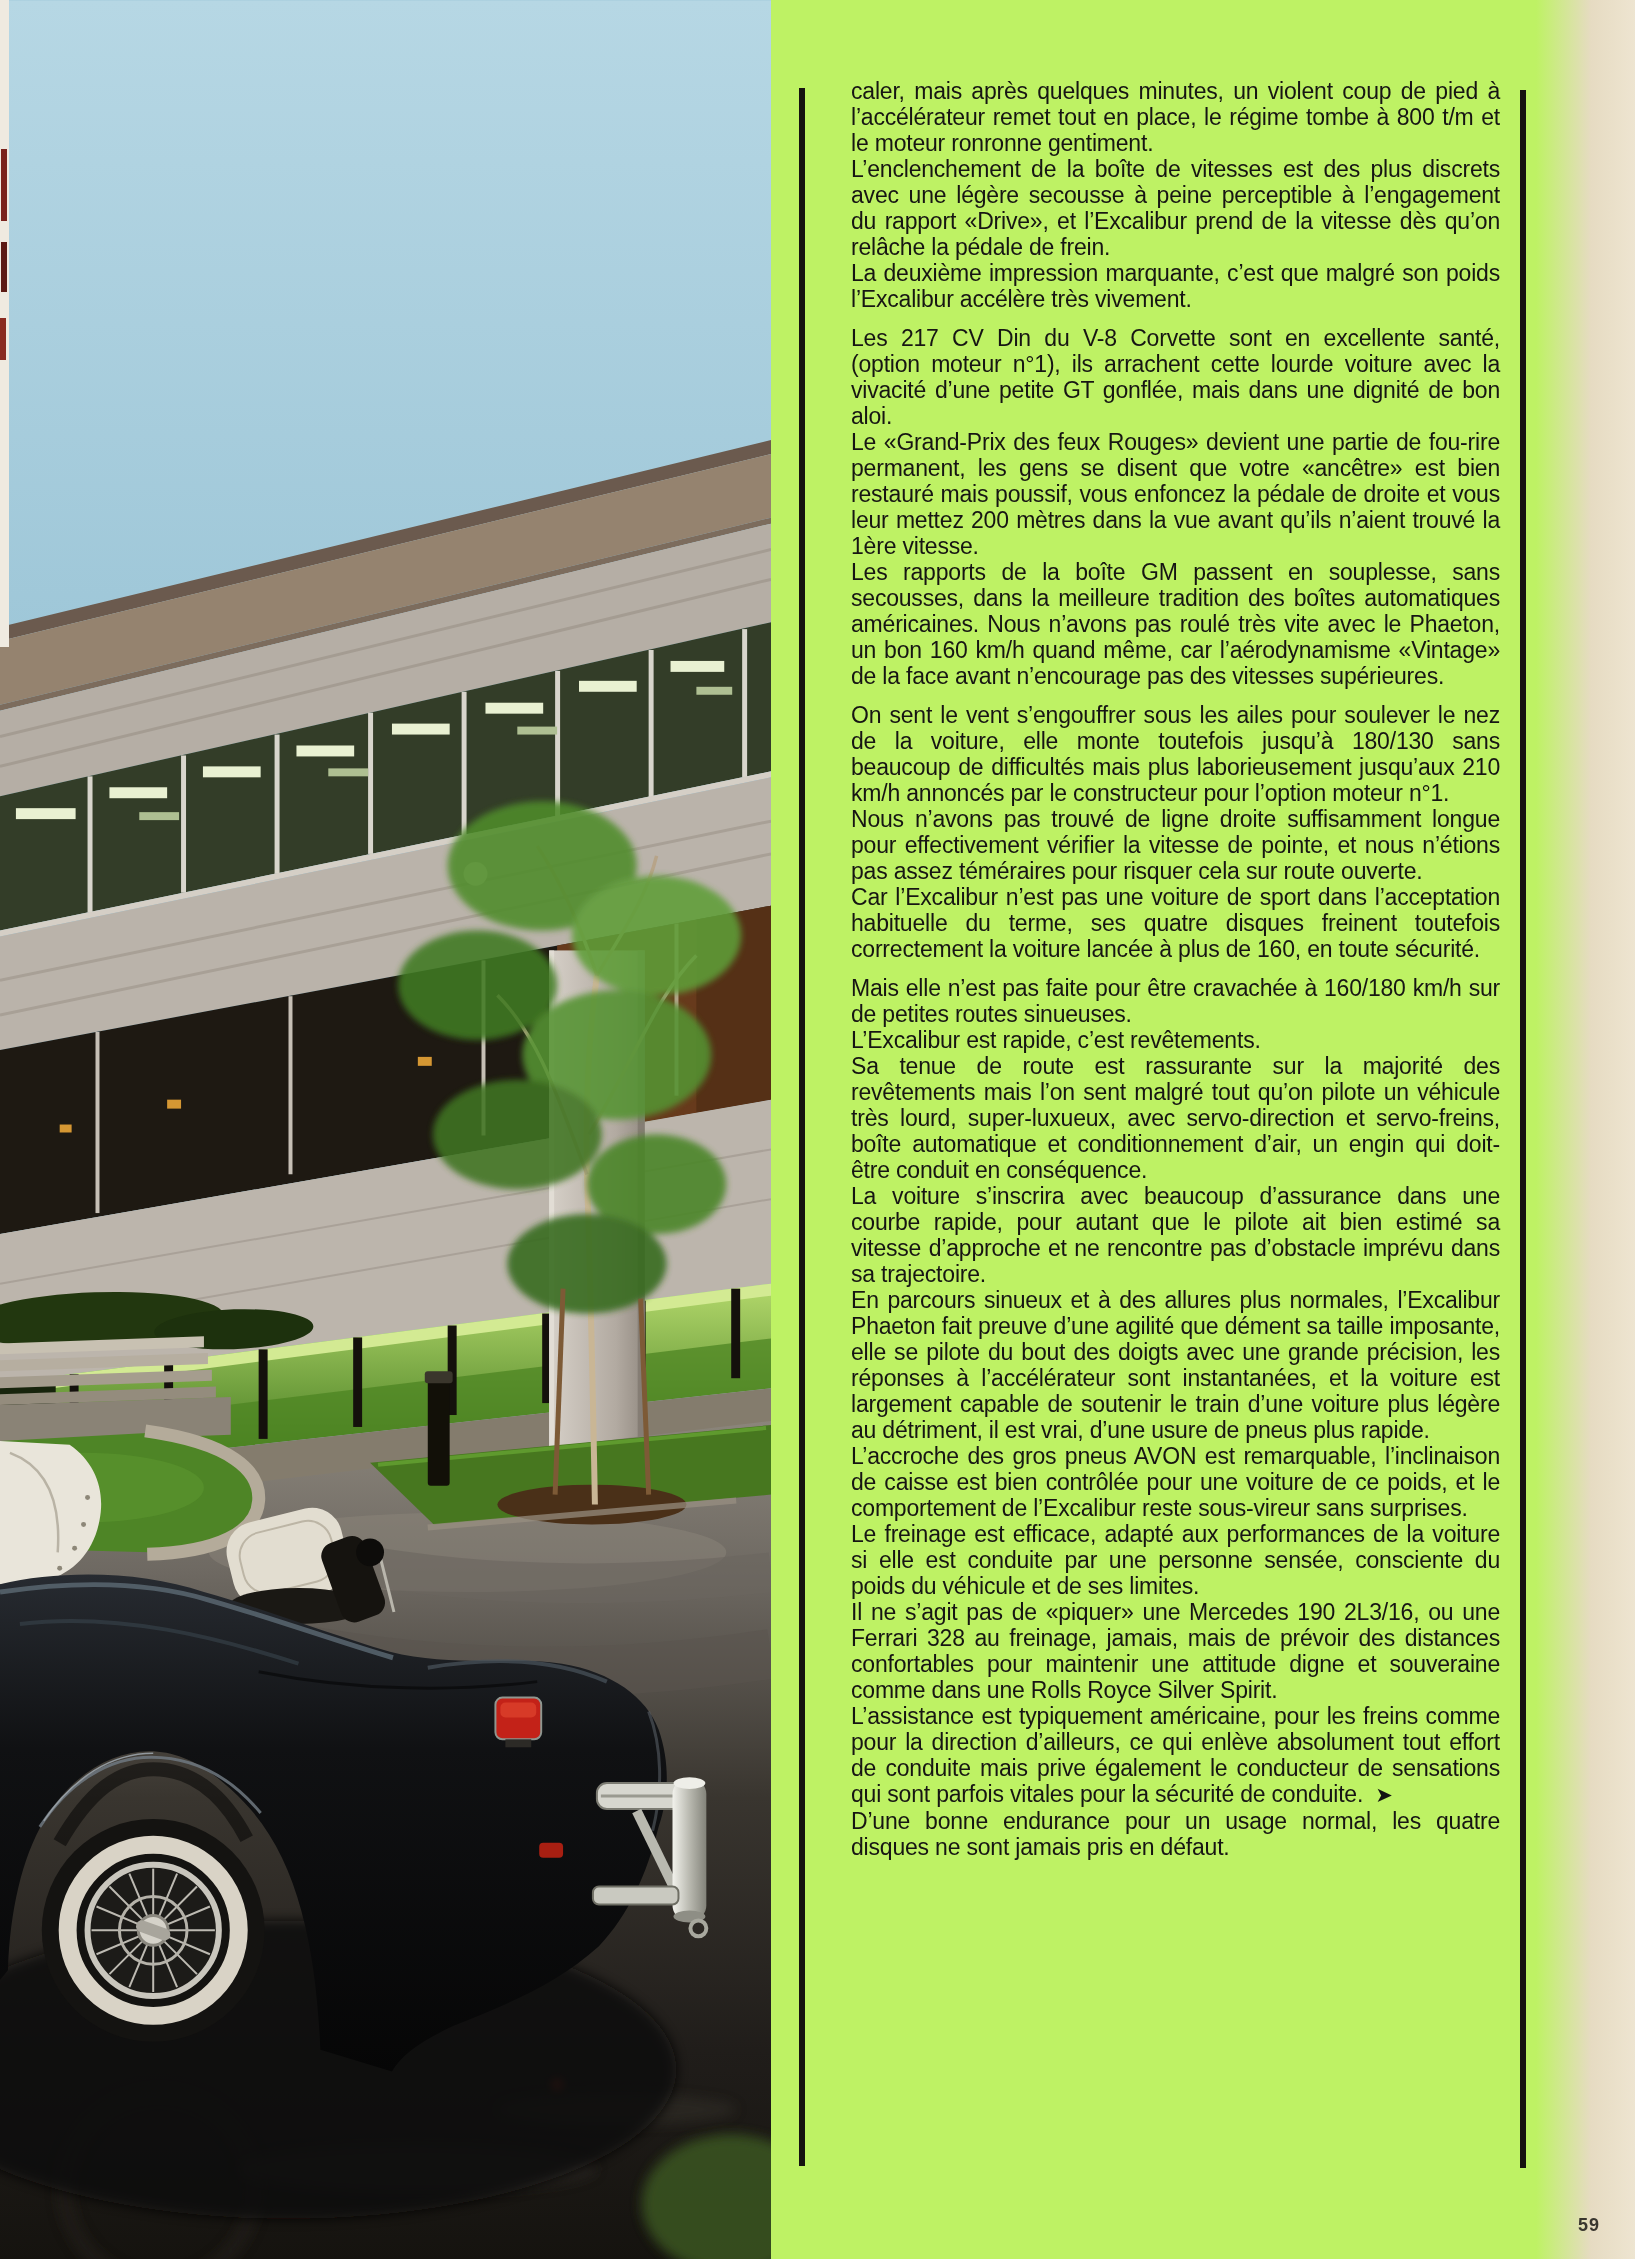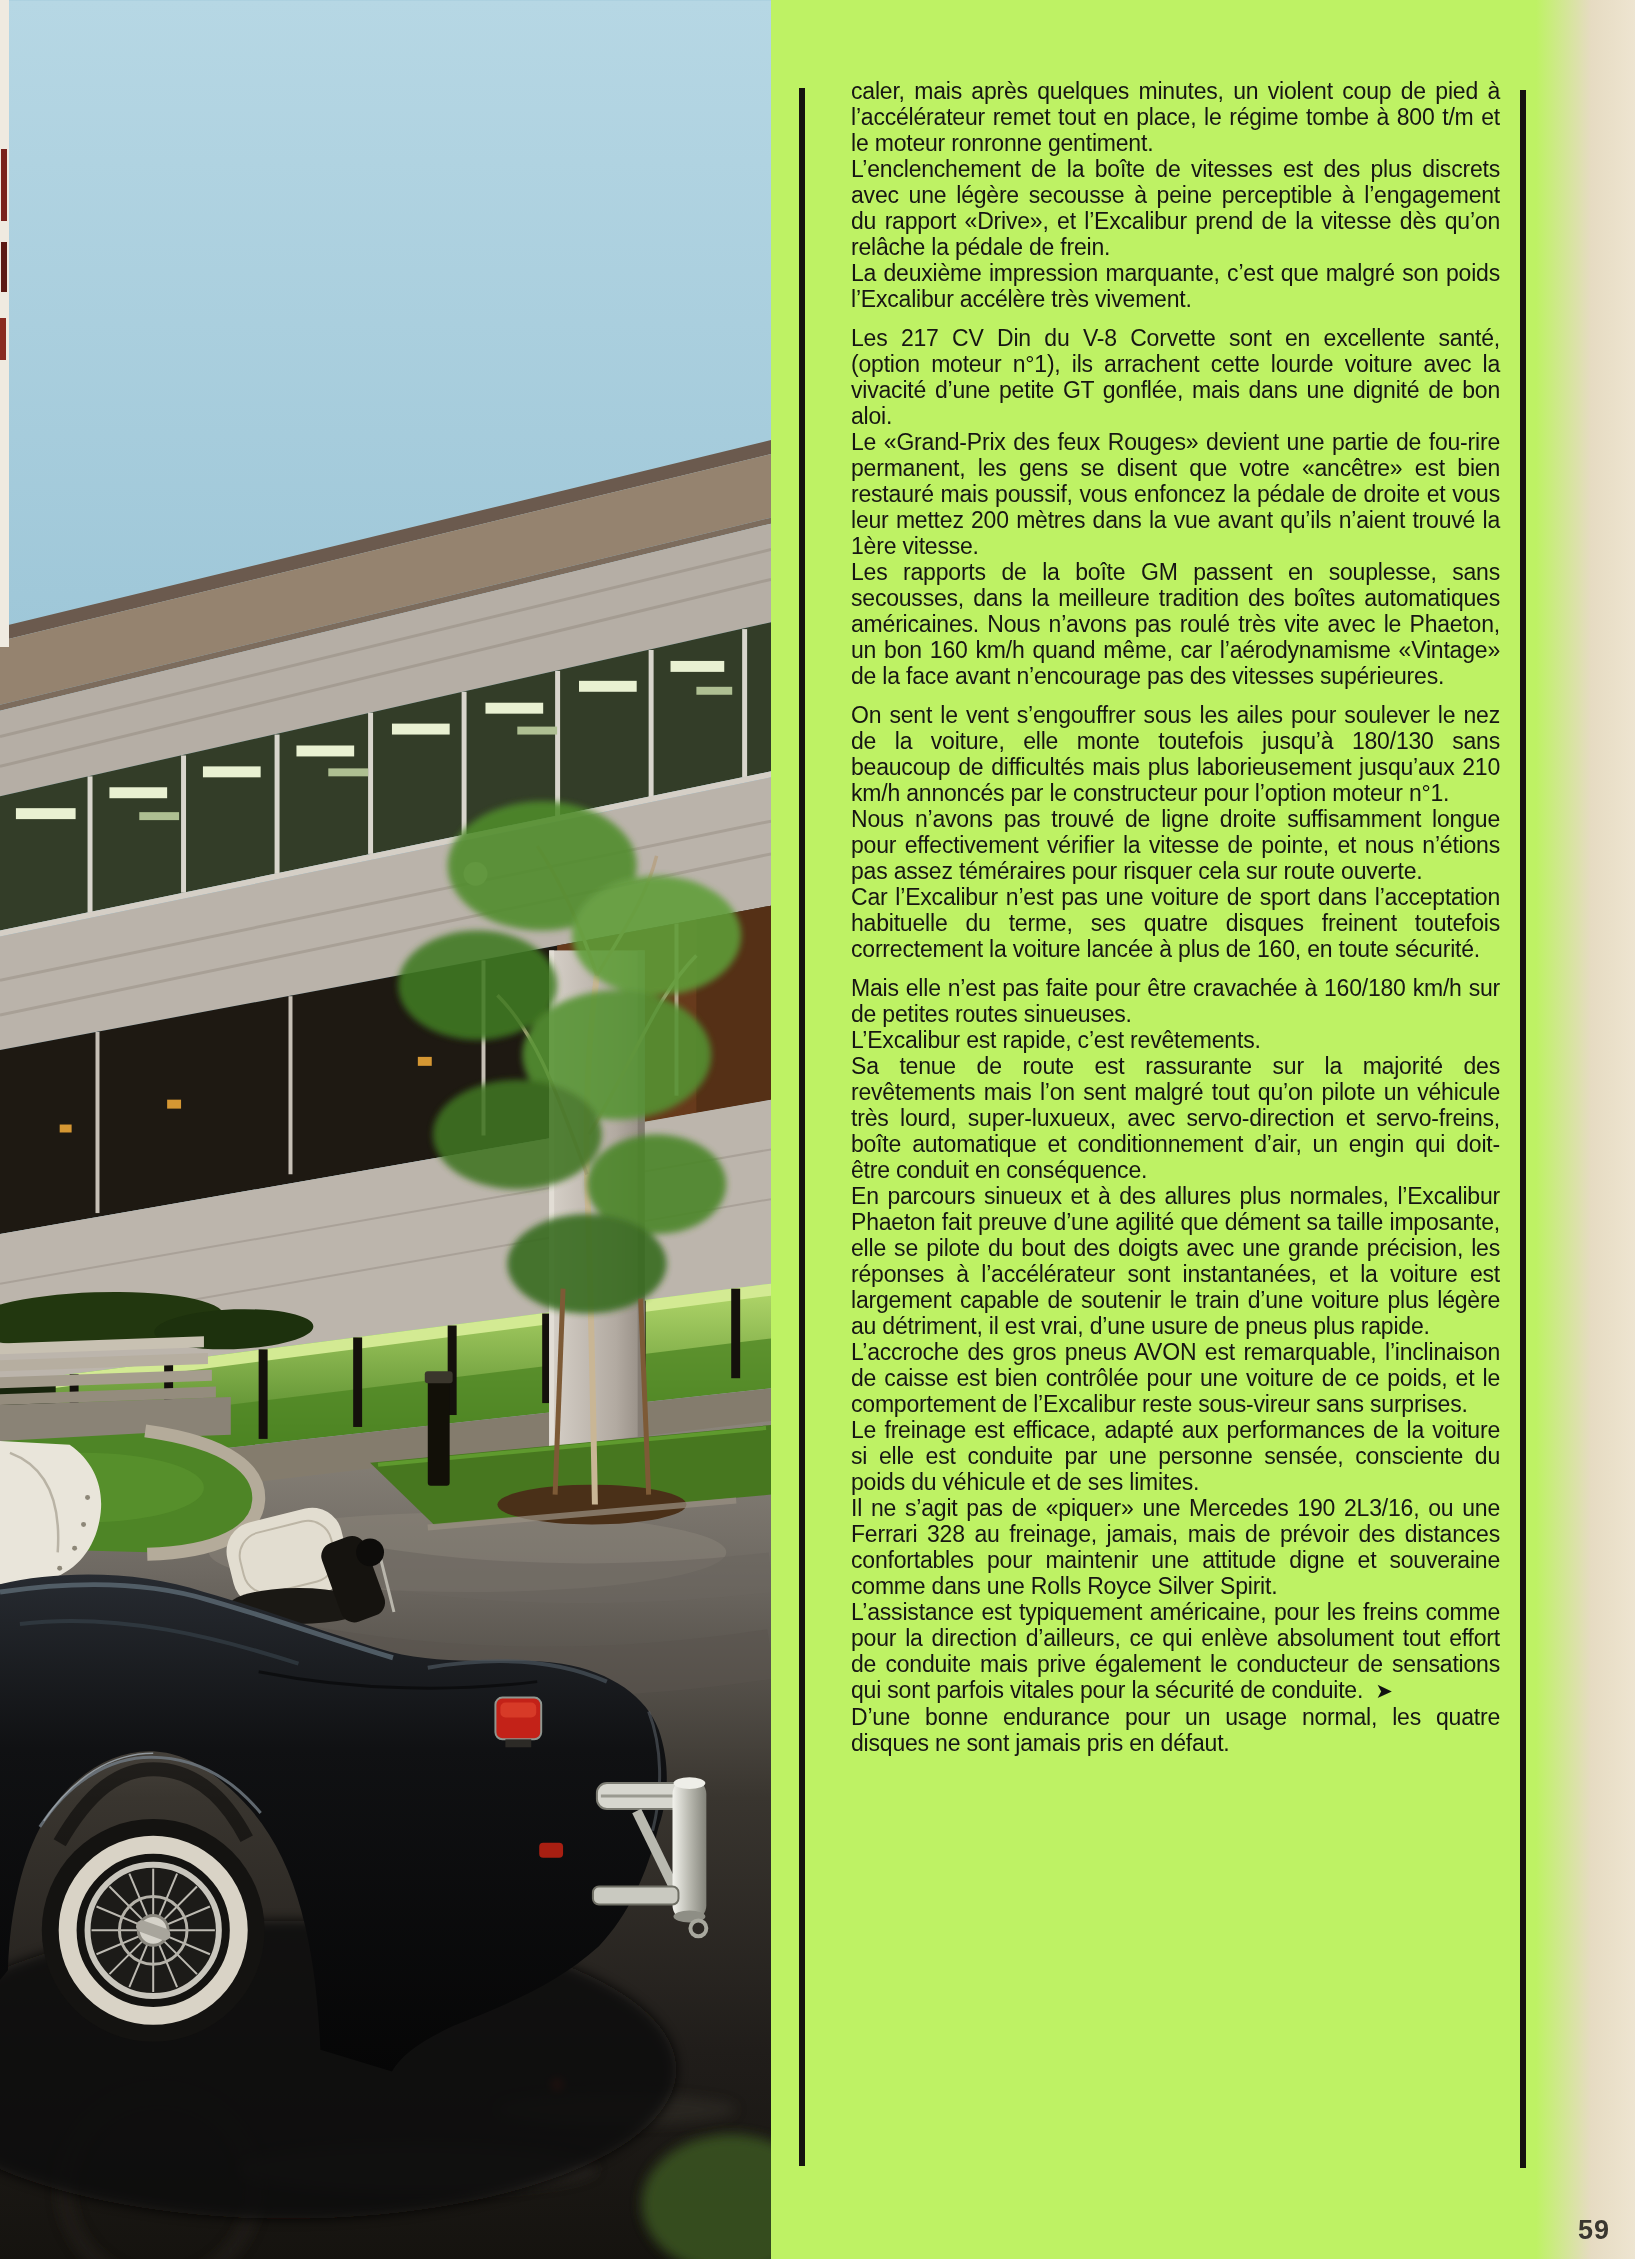--- a/index.html
+++ b/index.html
@@ -34,21 +34,21 @@
     position:absolute; left:851px; top:78px; width:649px;
     color:#161513; font-size:23px; line-height:26px;
     text-align:justify; letter-spacing:-0.2px;
   }
   #article p{margin:0; padding:0;}
   #article p.gap{margin-top:13px;}
   .arrow{font-size:21px; letter-spacing:0; margin-left:6px; color:#111;}
   
   #page-number{
     position:absolute; left:1578px; top:2215px;
-    font-size:27px; font-weight:bold; color:#39362f; letter-spacing:1px;
+    font-size:18px; font-weight:bold; color:#39362f; letter-spacing:1px;
   }
 </style>
 </head>
 <body>
 
 <div id="page">
 
   <div id="photo">
     <svg width="771" height="2260" viewBox="0 0 775 2271">
       <defs>
@@ -371,20 +371,21 @@
     <p>La deuxième impression marquante, c’est que malgré son poids l’Excalibur accélère très vivement.</p>
     <p class="gap">Les 217 CV Din du V-8 Corvette sont en excellente santé, (option moteur n°1), ils arrachent cette lourde voiture avec la vivacité d’une petite GT gonflée, mais dans une dignité de bon aloi.</p>
     <p>Le «Grand-Prix des feux Rouges» devient une partie de fou-rire permanent, les gens se disent que votre «ancêtre» est bien restauré mais poussif, vous enfoncez la pédale de droite et vous leur mettez 200 mètres dans la vue avant qu’ils n’aient trouvé la 1ère vitesse.</p>
     <p>Les rapports de la boîte GM passent en souplesse, sans secousses, dans la meilleure tradition des boîtes automatiques américaines. Nous n’avons pas roulé très vite avec le Phaeton, un bon 160 km/h quand même, car l’aérodynamisme «Vintage» de la face avant n’encourage pas des vitesses supérieures.</p>
     <p class="gap">On sent le vent s’engouffrer sous les ailes pour soulever le nez de la voiture, elle monte toutefois jusqu’à 180/130 sans beaucoup de difficultés mais plus laborieusement jusqu’aux 210 km/h annoncés par le constructeur pour l’option moteur n°1.</p>
     <p>Nous n’avons pas trouvé de ligne droite suffisamment longue pour effectivement vérifier la vitesse de pointe, et nous n’étions pas assez téméraires pour risquer cela sur route ouverte.</p>
     <p>Car l’Excalibur n’est pas une voiture de sport dans l’acceptation habituelle du terme, ses quatre disques freinent toutefois correctement la voiture lancée à plus de 160, en toute sécurité.</p>
     <p class="gap">Mais elle n’est pas faite pour être cravachée à 160/180 km/h sur de petites routes sinueuses.</p>
     <p>L’Excalibur est rapide, c’est revêtements.</p>
     <p>Sa tenue de route est rassurante sur la majorité des revêtements mais l’on sent malgré tout qu’on pilote un véhicule très lourd, super-luxueux, avec servo-direction et servo-freins, boîte automatique et conditionnement d’air, un engin qui doit-être conduit en conséquence.</p>
+    <p>La voiture s’inscrira avec beaucoup d’assurance dans une courbe rapide, pour autant que le pilote ait bien estimé sa vitesse d’approche et ne rencontre pas d’obstacle imprévu dans sa trajectoire.</p>
     <p>En parcours sinueux et à des allures plus normales, l’Excalibur Phaeton fait preuve d’une agilité que dément sa taille imposante, elle se pilote du bout des doigts avec une grande précision, les réponses à l’accélérateur sont instantanées, et la voiture est largement capable de soutenir le train d’une voiture plus légère au détriment, il est vrai, d’une usure de pneus plus rapide.</p>
     <p>L’accroche des gros pneus AVON est remarquable, l’inclinaison de caisse est bien contrôlée pour une voiture de ce poids, et le comportement de l’Excalibur reste sous-vireur sans surprises.</p>
     <p>Le freinage est efficace, adapté aux performances de la voiture si elle est conduite par une personne sensée, consciente du poids du véhicule et de ses limites.</p>
     <p>Il ne s’agit pas de «piquer» une Mercedes 190 2L3/16, ou une Ferrari 328 au freinage, jamais, mais de prévoir des distances confortables pour maintenir une attitude digne et souveraine comme dans une Rolls Royce Silver Spirit.</p>
     <p>
       <span>L’assistance est typiquement américaine, pour les freins comme pour la direction d’ailleurs, ce qui enlève absolument tout effort de conduite mais prive également le conducteur de sensations qui sont parfois vitales pour la sécurité de conduite.</span>
       <span class="arrow">➤</span>
     </p>
     <p>D’une bonne endurance pour un usage normal, les quatre disques ne sont jamais pris en défaut.</p>
   </div>

